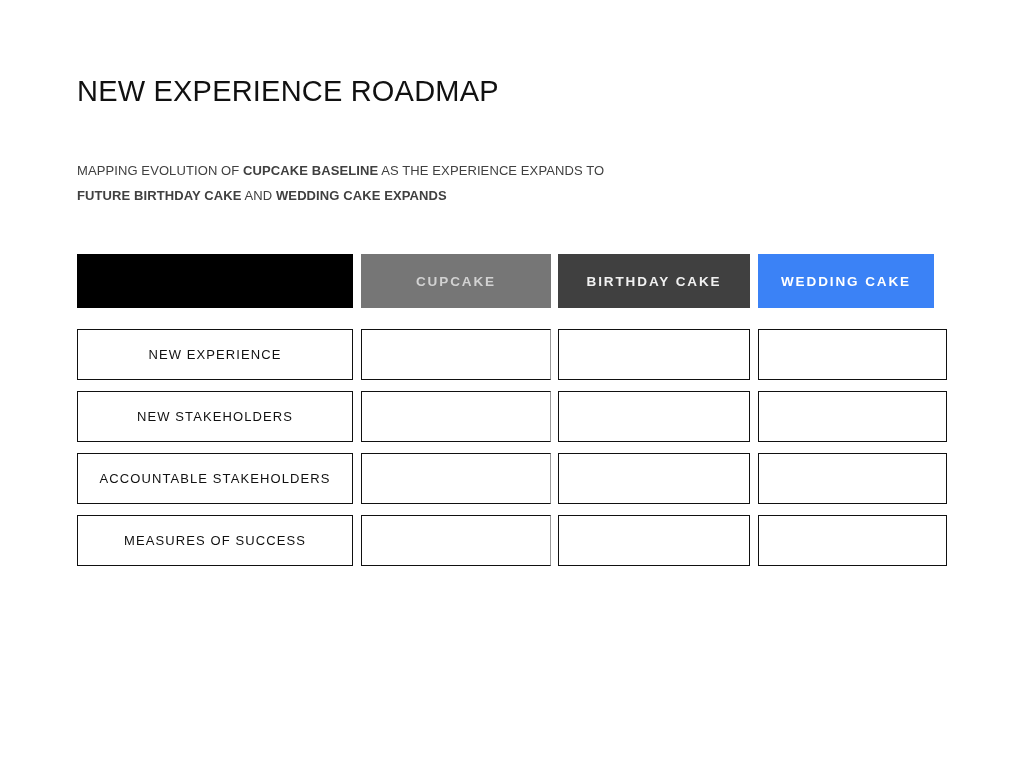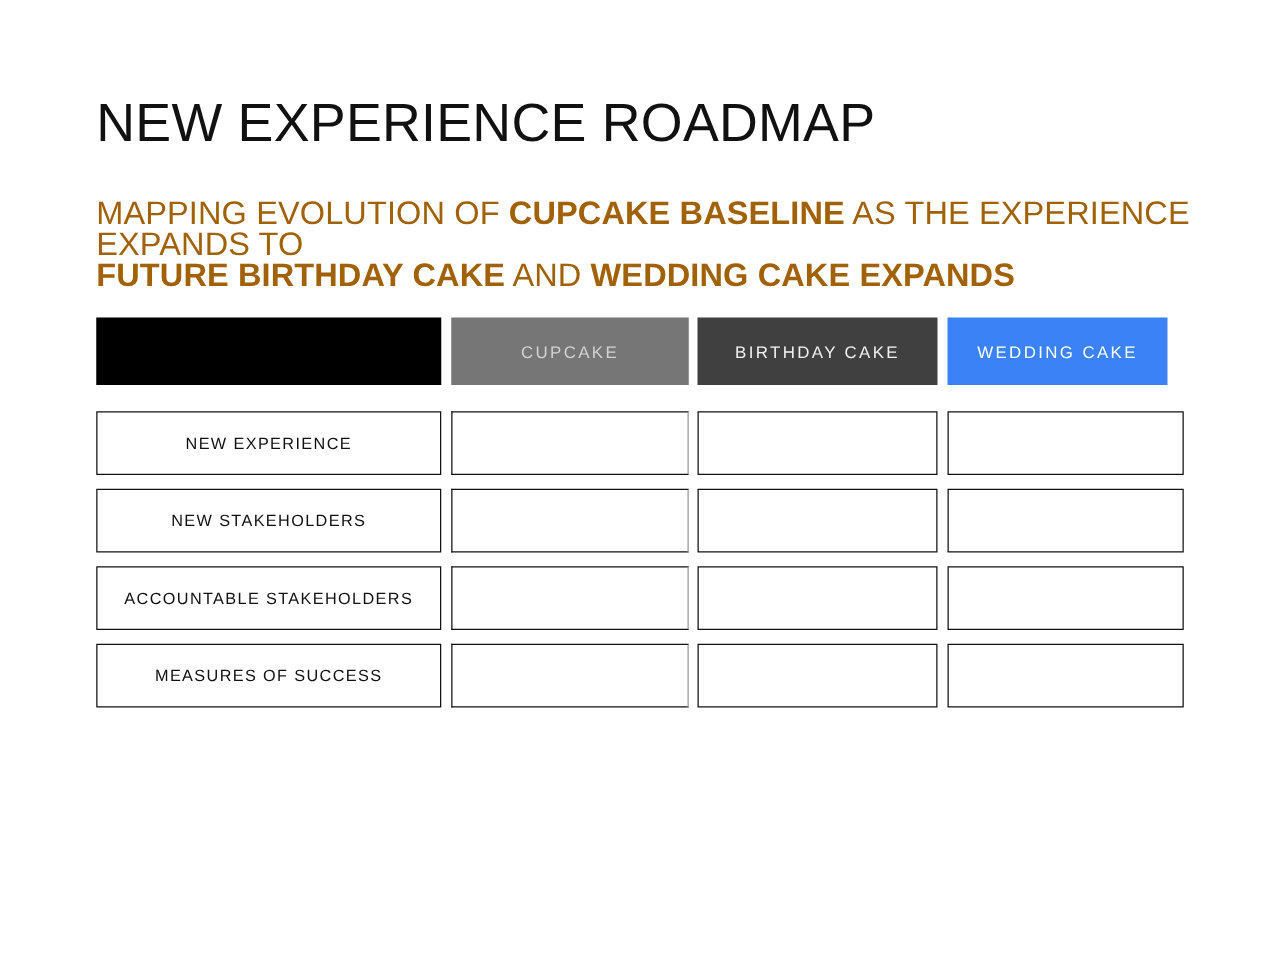--- a/index.html
+++ b/index.html
@@ -20,38 +20,38 @@
     position: absolute;
     inset: 0;
     background: #ffffff;
   }
 
   
   .title {
     position: absolute;
     left: 77px;
     top: 76px;
-    font-size: 43px;
+    font-size: 29px;
     font-weight: 400;
     letter-spacing: 0.2px;
     color: #111111;
     white-space: nowrap;
     line-height: 1.1;
   }
 
   
   .subtitle {
     position: absolute;
     left: 77px;
     top: 158px;
     width: 880px;
-    font-size: 26px;
+    font-size: 13px;
     font-weight: 400;
     line-height: 25px;
-    color: #a16207;
+    color: #404040;
     letter-spacing: 0.1px;
   }
   .subtitle .b {
     font-weight: 700;
   }
 
   
   .grid {
     position: absolute;
     left: 77px;
@@ -63,21 +63,21 @@
     display: flex;
     height: 54px;
     margin-bottom: 21px;
   }
   .header-cell {
     height: 54px;
     display: flex;
     align-items: center;
     justify-content: center;
     font-size: 13.5px;
-    font-weight: 400;
+    font-weight: 700;
     letter-spacing: 1.9px;
     box-sizing: border-box;
   }
   .hc-corner {
     width: 276px;
     background: #000000;
     margin-right: 8px;
   }
   .hc-cupcake {
     width: 190px;

